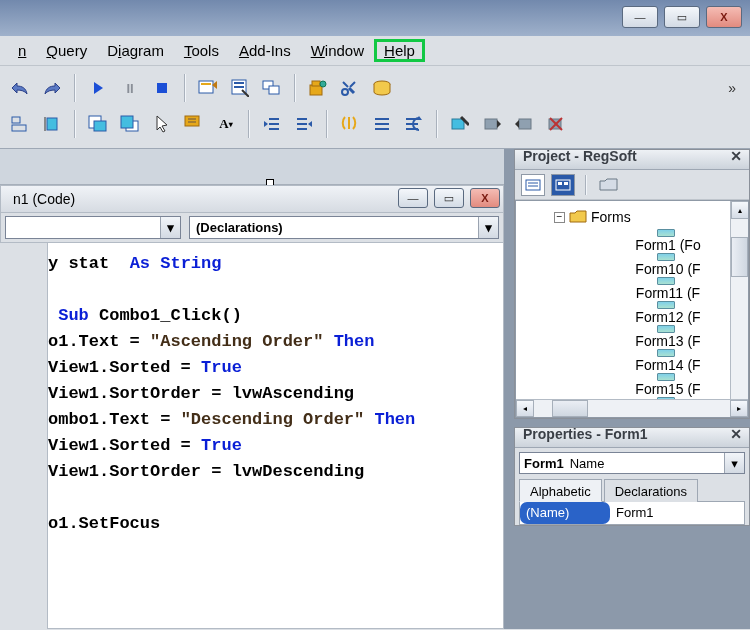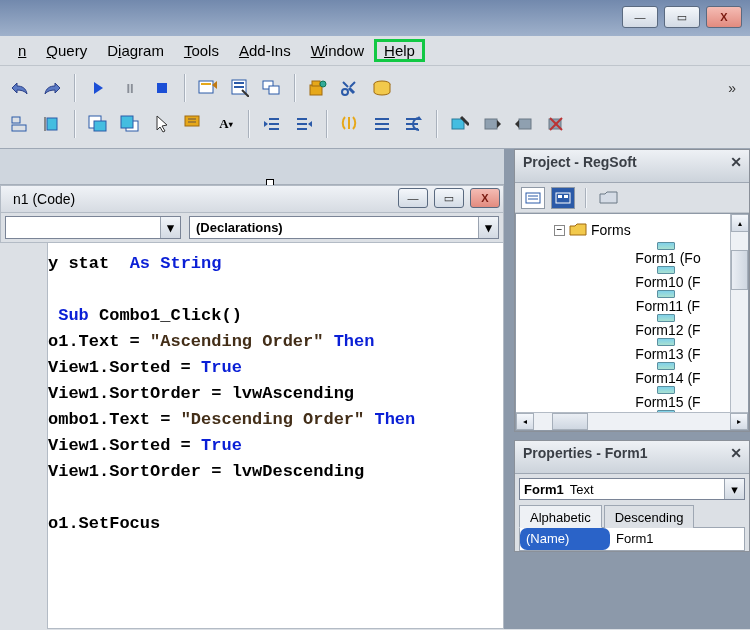--- a/index.html
+++ b/index.html
@@ -155,21 +155,21 @@
   position: absolute;
   right: 0; top: 0;
   width: 236px;
   height: 100%;
 }
 .panel {
   background: #dce0e5;
   border: 1px solid #8a9099;
 }
 .panel-title {
-  height: 33px;
+  height: 20px;
   background: linear-gradient(to bottom, #eef1f5, #ccd3db);
   border-bottom: 1px solid #9ea7b3;
   display: flex; align-items: center;
   padding: 0 4px 8px 8px;
   font-size: 14px;
   font-weight: bold;
   color: #3a3f46;
 }
 .panel-title .x {
   margin-left: auto;
@@ -625,26 +625,26 @@
       </div>
     </div>
 
     <div class="panel properties">
       <div class="panel-title">
         <span>Properties - Form1</span>
         <span class="x">✕</span>
       </div>
       <div class="prop-select">
         <b>Form1</b>
-        <span>Text</span>
+        <span>Name</span>
         <div class="combo-arrow">▾</div>
       </div>
       <div class="prop-tabs">
         <div class="prop-tab active">Alphabetic</div>
-        <div class="prop-tab">Descending</div>
+        <div class="prop-tab">Declarations</div>
       </div>
       <div class="prop-grid">
         <div class="prop-row">
           <div class="k">(Name)</div>
           <div class="v">Form1</div>
         </div>
       </div>
     </div>
   </div>
 </div>

